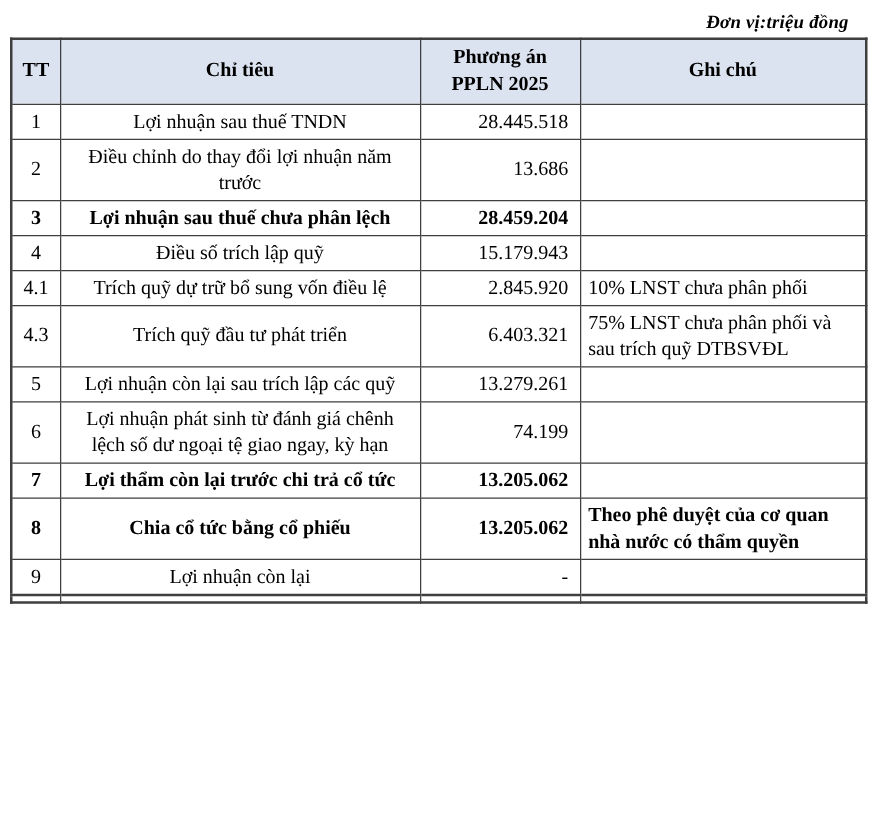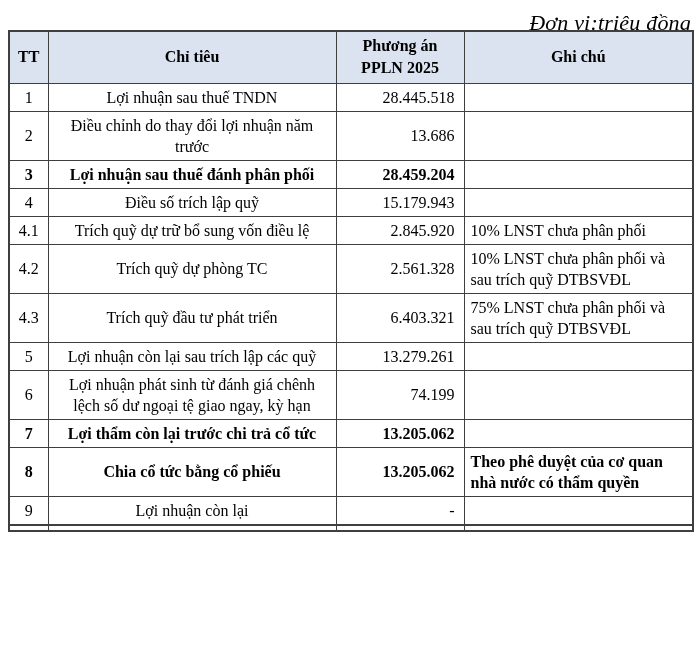--- a/index.html
+++ b/index.html
@@ -7,22 +7,22 @@
   body {
     width: 700px; height: 655px; overflow: hidden;
     font-family: "Liberation Serif", "DejaVu Serif", serif;
     color: var(--text, #000);
   }
   .page {
     position: relative; width: 700px; height: 655px;
     background: #ffffff; overflow: hidden;
   }
   .unit-label {
-    position: absolute; top: 10px; right: 9px;
-    font-size: 22px; font-weight: normal; font-style: italic;
+    position: absolute; top: 10px; right: 21px;
+    font-size: 15px; font-weight: bold; font-style: italic;
     letter-spacing: 0.2px;
   }
   table.tbl {
     position: absolute; left: 8px; top: 30px; width: 684px;
     border-collapse: collapse; table-layout: fixed;
     border: 2px solid var(--border, #3f3f3f);
   }
   .tbl th, .tbl td {
     border: 1px solid var(--border, #3f3f3f);
     font-size: 16px;
@@ -76,41 +76,35 @@
           <td class="cell-note"></td>
         </tr>
         <tr>
           <td class="cell-tt">2</td>
           <td class="cell-label">Điều chỉnh do thay đổi lợi nhuận năm trước</td>
           <td class="cell-value">13.686</td>
           <td class="cell-note"></td>
         </tr>
         <tr class="bold">
           <td class="cell-tt">3</td>
-          <td class="cell-label">Lợi nhuận sau thuế đánh phân phối</td>
+          <td class="cell-label">Lợi nhuận sau thuế chưa phân lệch</td>
           <td class="cell-value">28.459.204</td>
           <td class="cell-note"></td>
         </tr>
         <tr>
           <td class="cell-tt">4</td>
           <td class="cell-label">Điều số trích lập quỹ</td>
           <td class="cell-value">15.179.943</td>
           <td class="cell-note"></td>
         </tr>
         <tr>
           <td class="cell-tt">4.1</td>
           <td class="cell-label">Trích quỹ dự trữ bổ sung vốn điều lệ</td>
           <td class="cell-value">2.845.920</td>
           <td class="cell-note">10% LNST chưa phân phối</td>
-        </tr>
-        <tr>
-          <td class="cell-tt">4.2</td>
-          <td class="cell-label">Trích quỹ dự phòng TC</td>
-          <td class="cell-value">2.561.328</td>
-          <td class="cell-note">10% LNST chưa phân phối và sau trích quỹ DTBSVĐL</td>
         </tr>
         <tr>
           <td class="cell-tt">4.3</td>
           <td class="cell-label">Trích quỹ đầu tư phát triển</td>
           <td class="cell-value">6.403.321</td>
           <td class="cell-note">75% LNST chưa phân phối và sau trích quỹ DTBSVĐL</td>
         </tr>
         <tr>
           <td class="cell-tt">5</td>
           <td class="cell-label">Lợi nhuận còn lại sau trích lập các quỹ</td>

